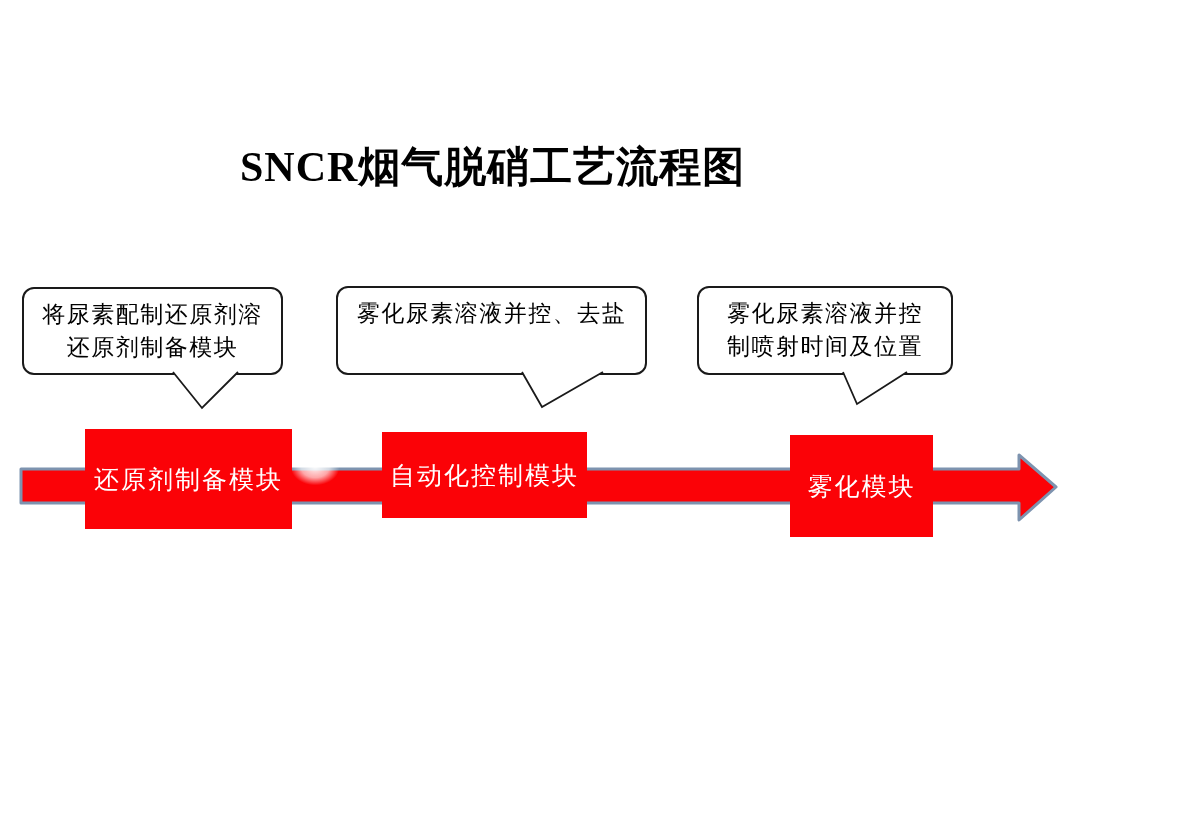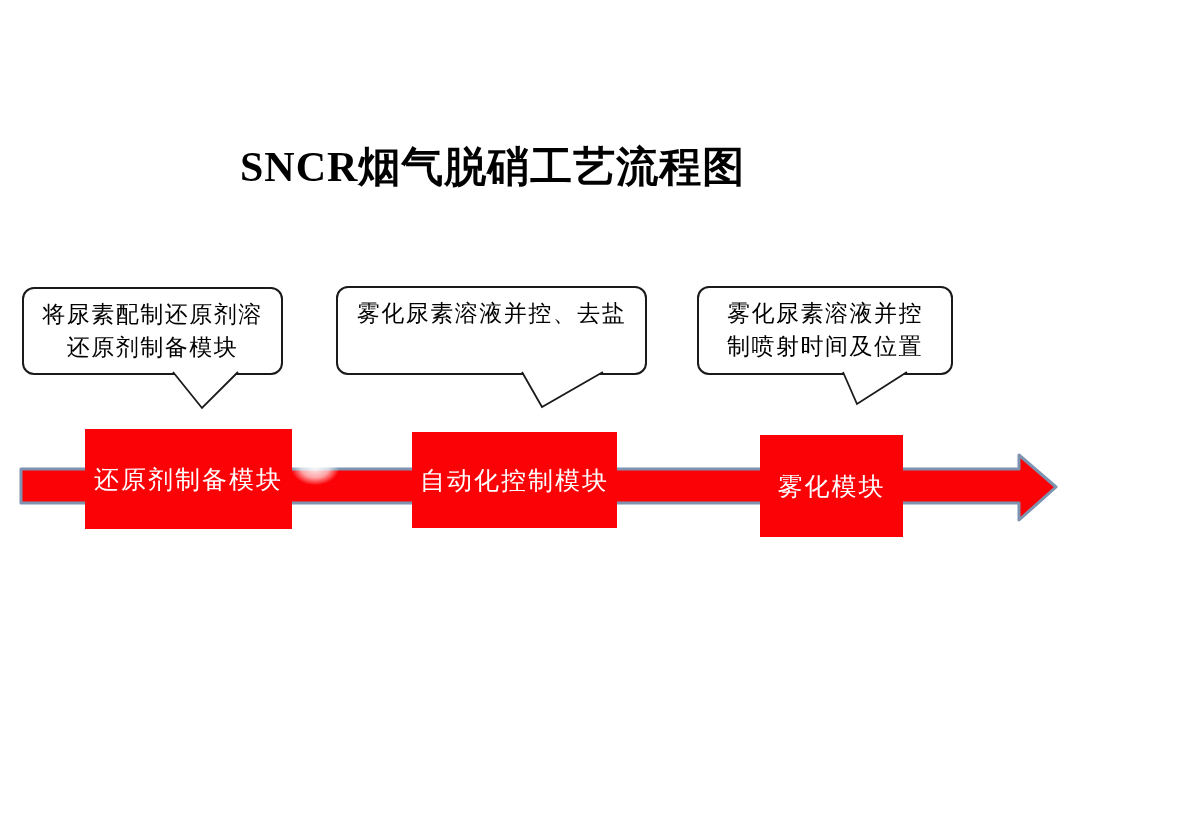--- a/index.html
+++ b/index.html
@@ -72,22 +72,22 @@
     background:var(--red);
     color:#ffffff;
     display:flex;
     align-items:center;
     justify-content:center;
     font-size:25px;
     letter-spacing:2px;
     white-space:nowrap;
   }
   .module-1{left:85px;top:429px;width:207px;height:100px;}
-  .module-2{left:412px;top:432px;width:205px;height:96px;}
-  .module-3{left:760px;top:435px;width:143px;height:102px;}
+  .module-2{left:382px;top:432px;width:205px;height:86px;}
+  .module-3{left:790px;top:435px;width:143px;height:102px;}
 </style>
 </head>
 <body>
 
 <div class="canvas">
 
   <div class="title">SNCR烟气脱硝工艺流程图</div>
 
   <svg class="overlay-svg" viewBox="0 0 1187 832">
     <polygon class="arrow-shape" points="21,469 1019,469 1019,455 1056,487 1019,520 1019,503 21,503"></polygon>

